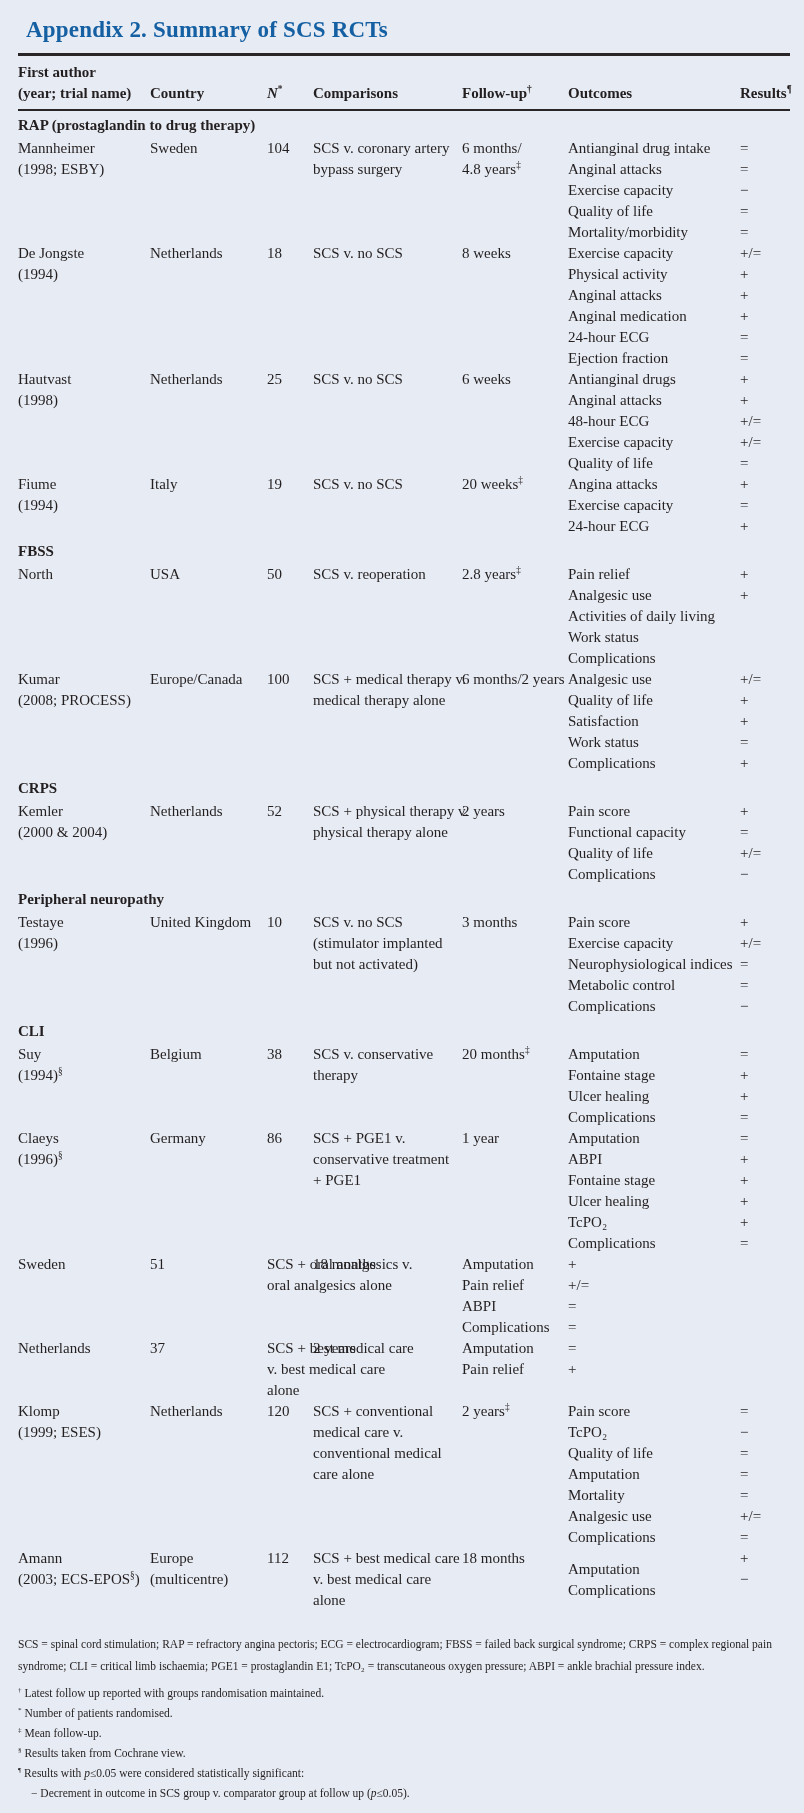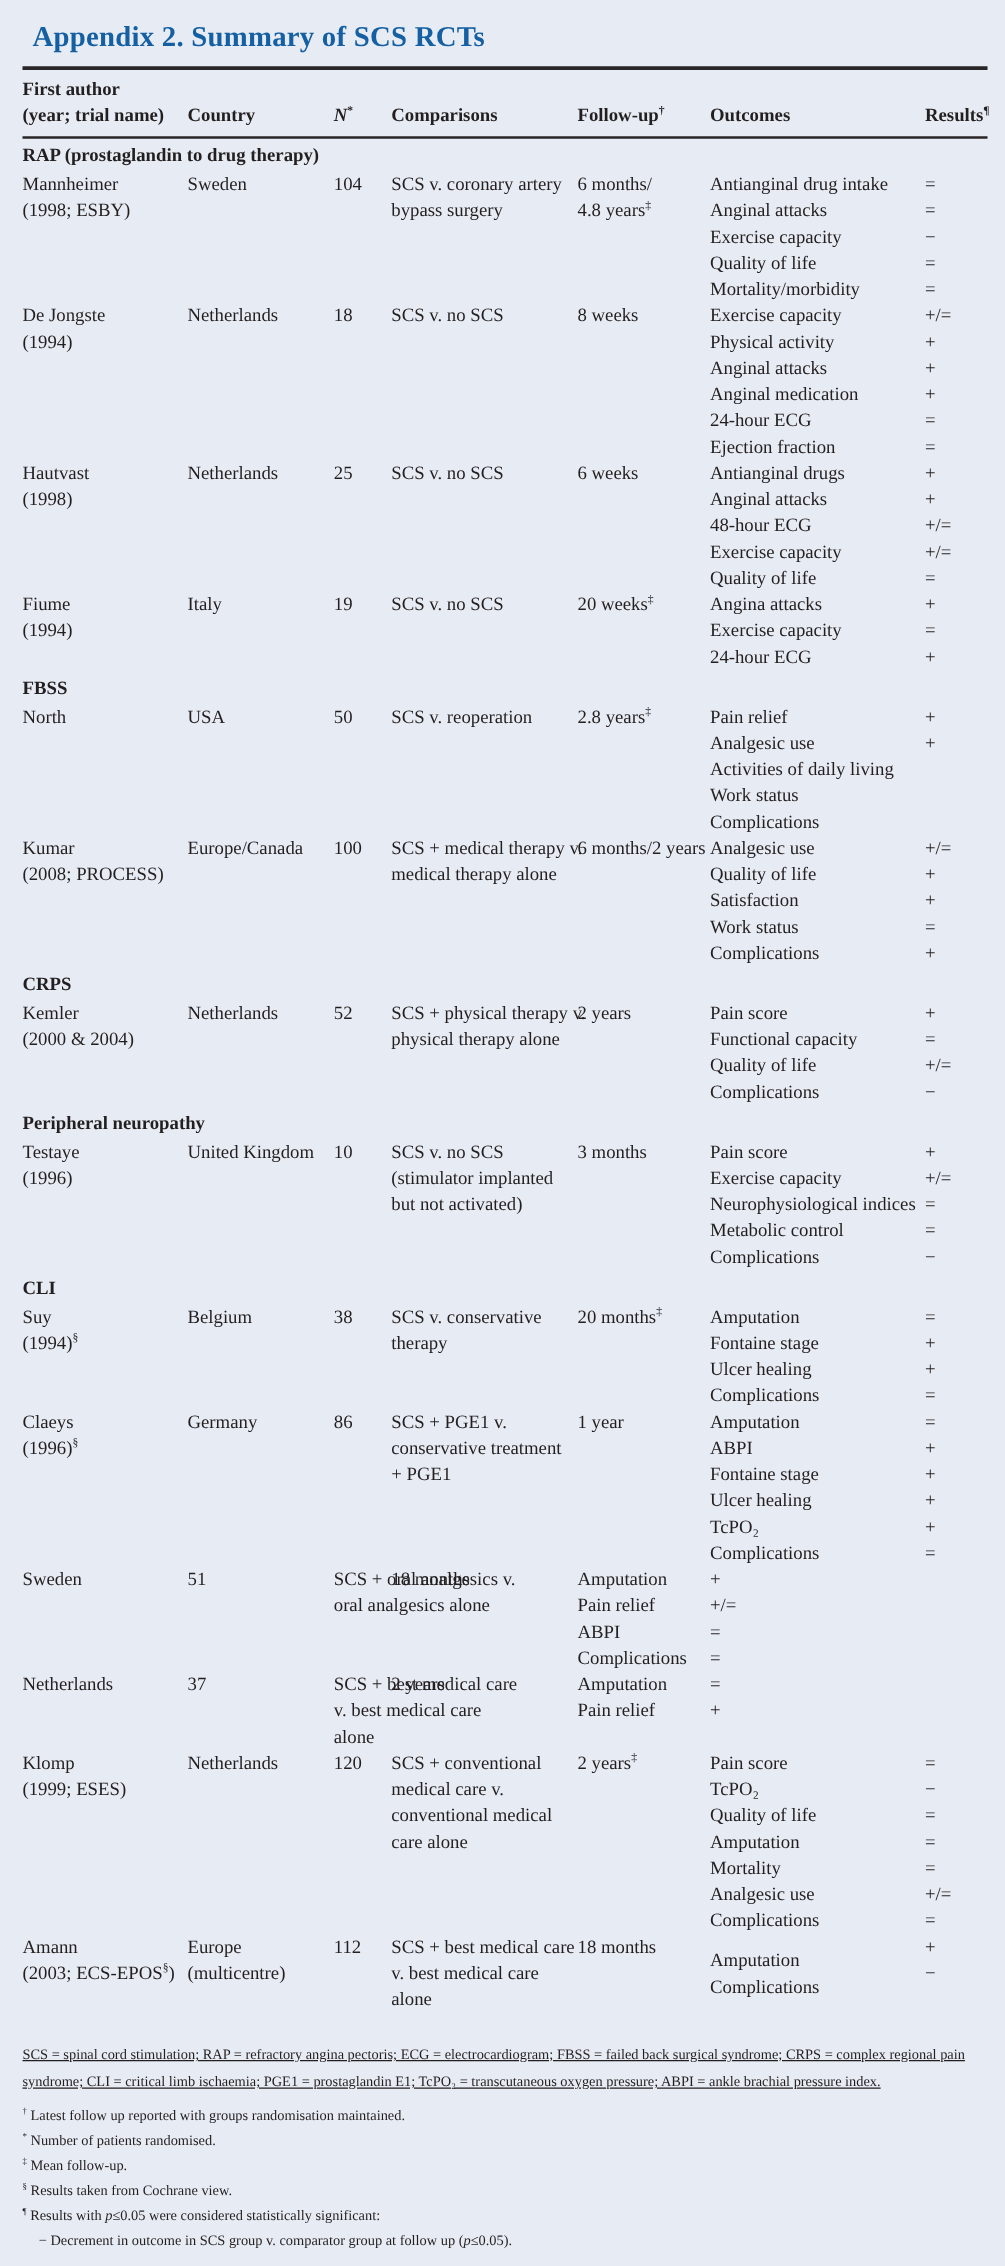--- a/index.html
+++ b/index.html
@@ -21,21 +21,21 @@
   .rule-thin{height:2px;}
   .grid7{display:grid;grid-template-columns:132px 117px 46px 149px 106px 172px 50px;}
   .thead{align-items:end;padding:6px 0 5px;font-weight:bold;font-size:15px;line-height:21px;}
   .thead .hc-results{text-align:left;}
   .section-label{font-weight:bold;font-size:15px;line-height:21px;padding:4px 0 2px;}
   .row{font-size:15px;line-height:21px;}
   .line{min-height:21px;white-space:nowrap;}
   .row.offset .cell-outcomes{padding-top:11px;}
   sup{font-size:.62em;line-height:0;}
   .footnotes{margin-top:22px;font-size:11.5px;line-height:15px;}
-  .abbrev{margin:0 0 9px;line-height:22px;max-width:772px;text-decoration:underline;}
+  .abbrev{margin:0 0 9px;line-height:22px;max-width:772px;}
   .note{margin:0 0 5px;}
   .key{margin:0 0 8px 13px;}
   i.pvar{font-style:italic;}
 </style>
 </head>
 <body>
 
 <div class="page">
   <div class="panel">
     <h1 class="title">Appendix 2. Summary of SCS RCTs</h1>

